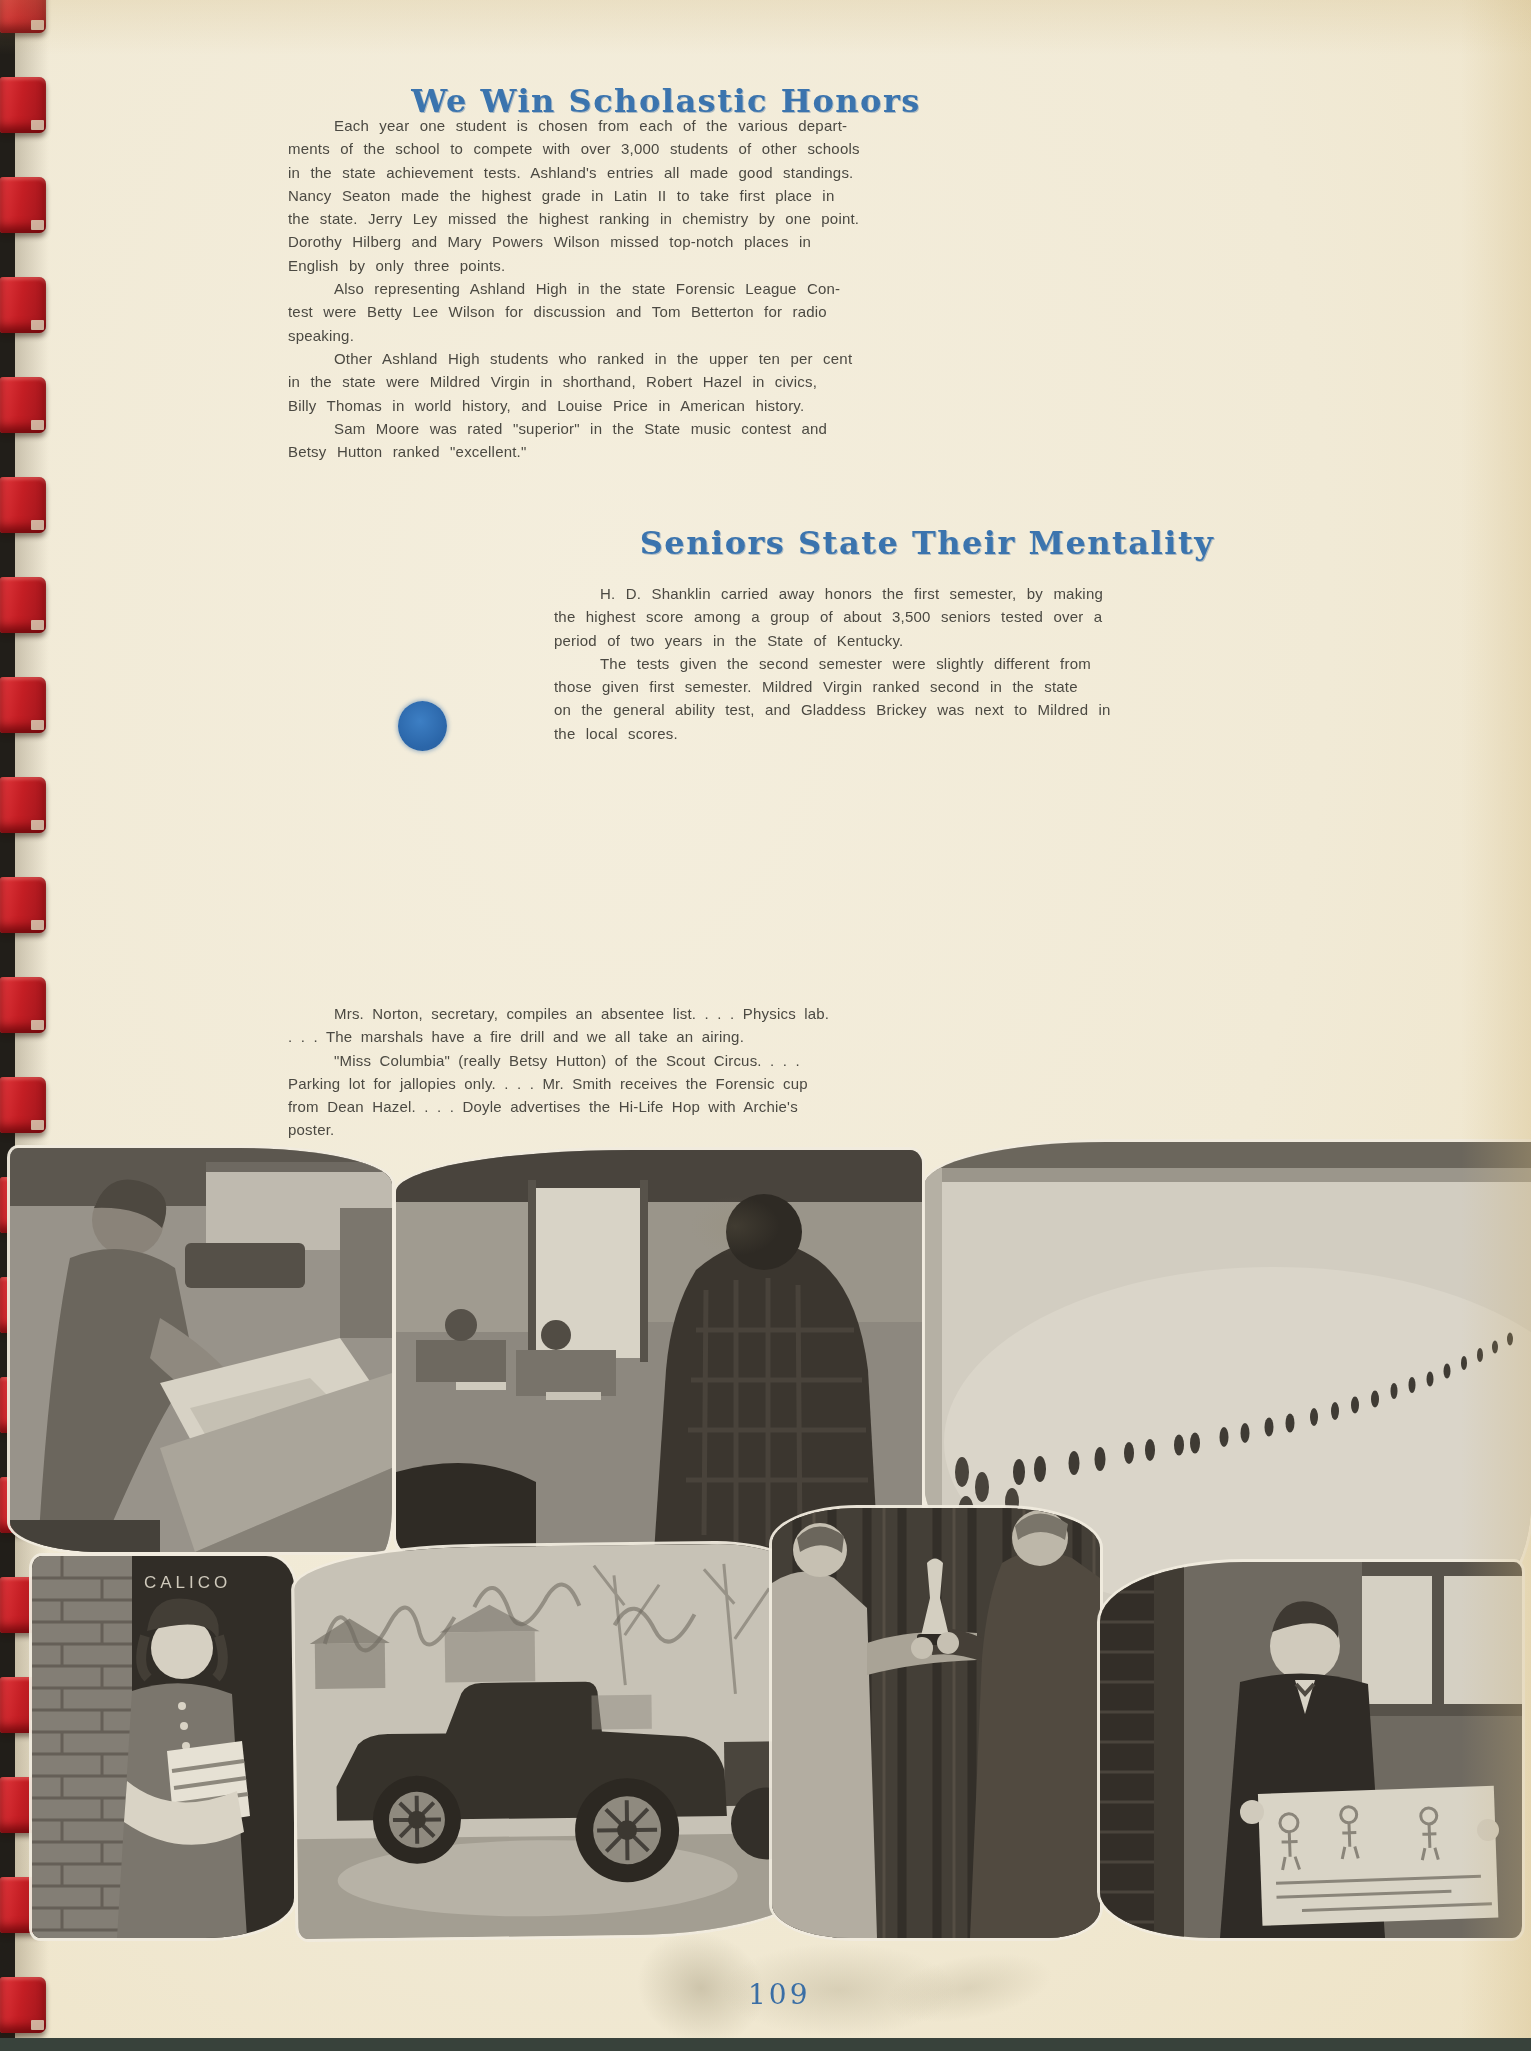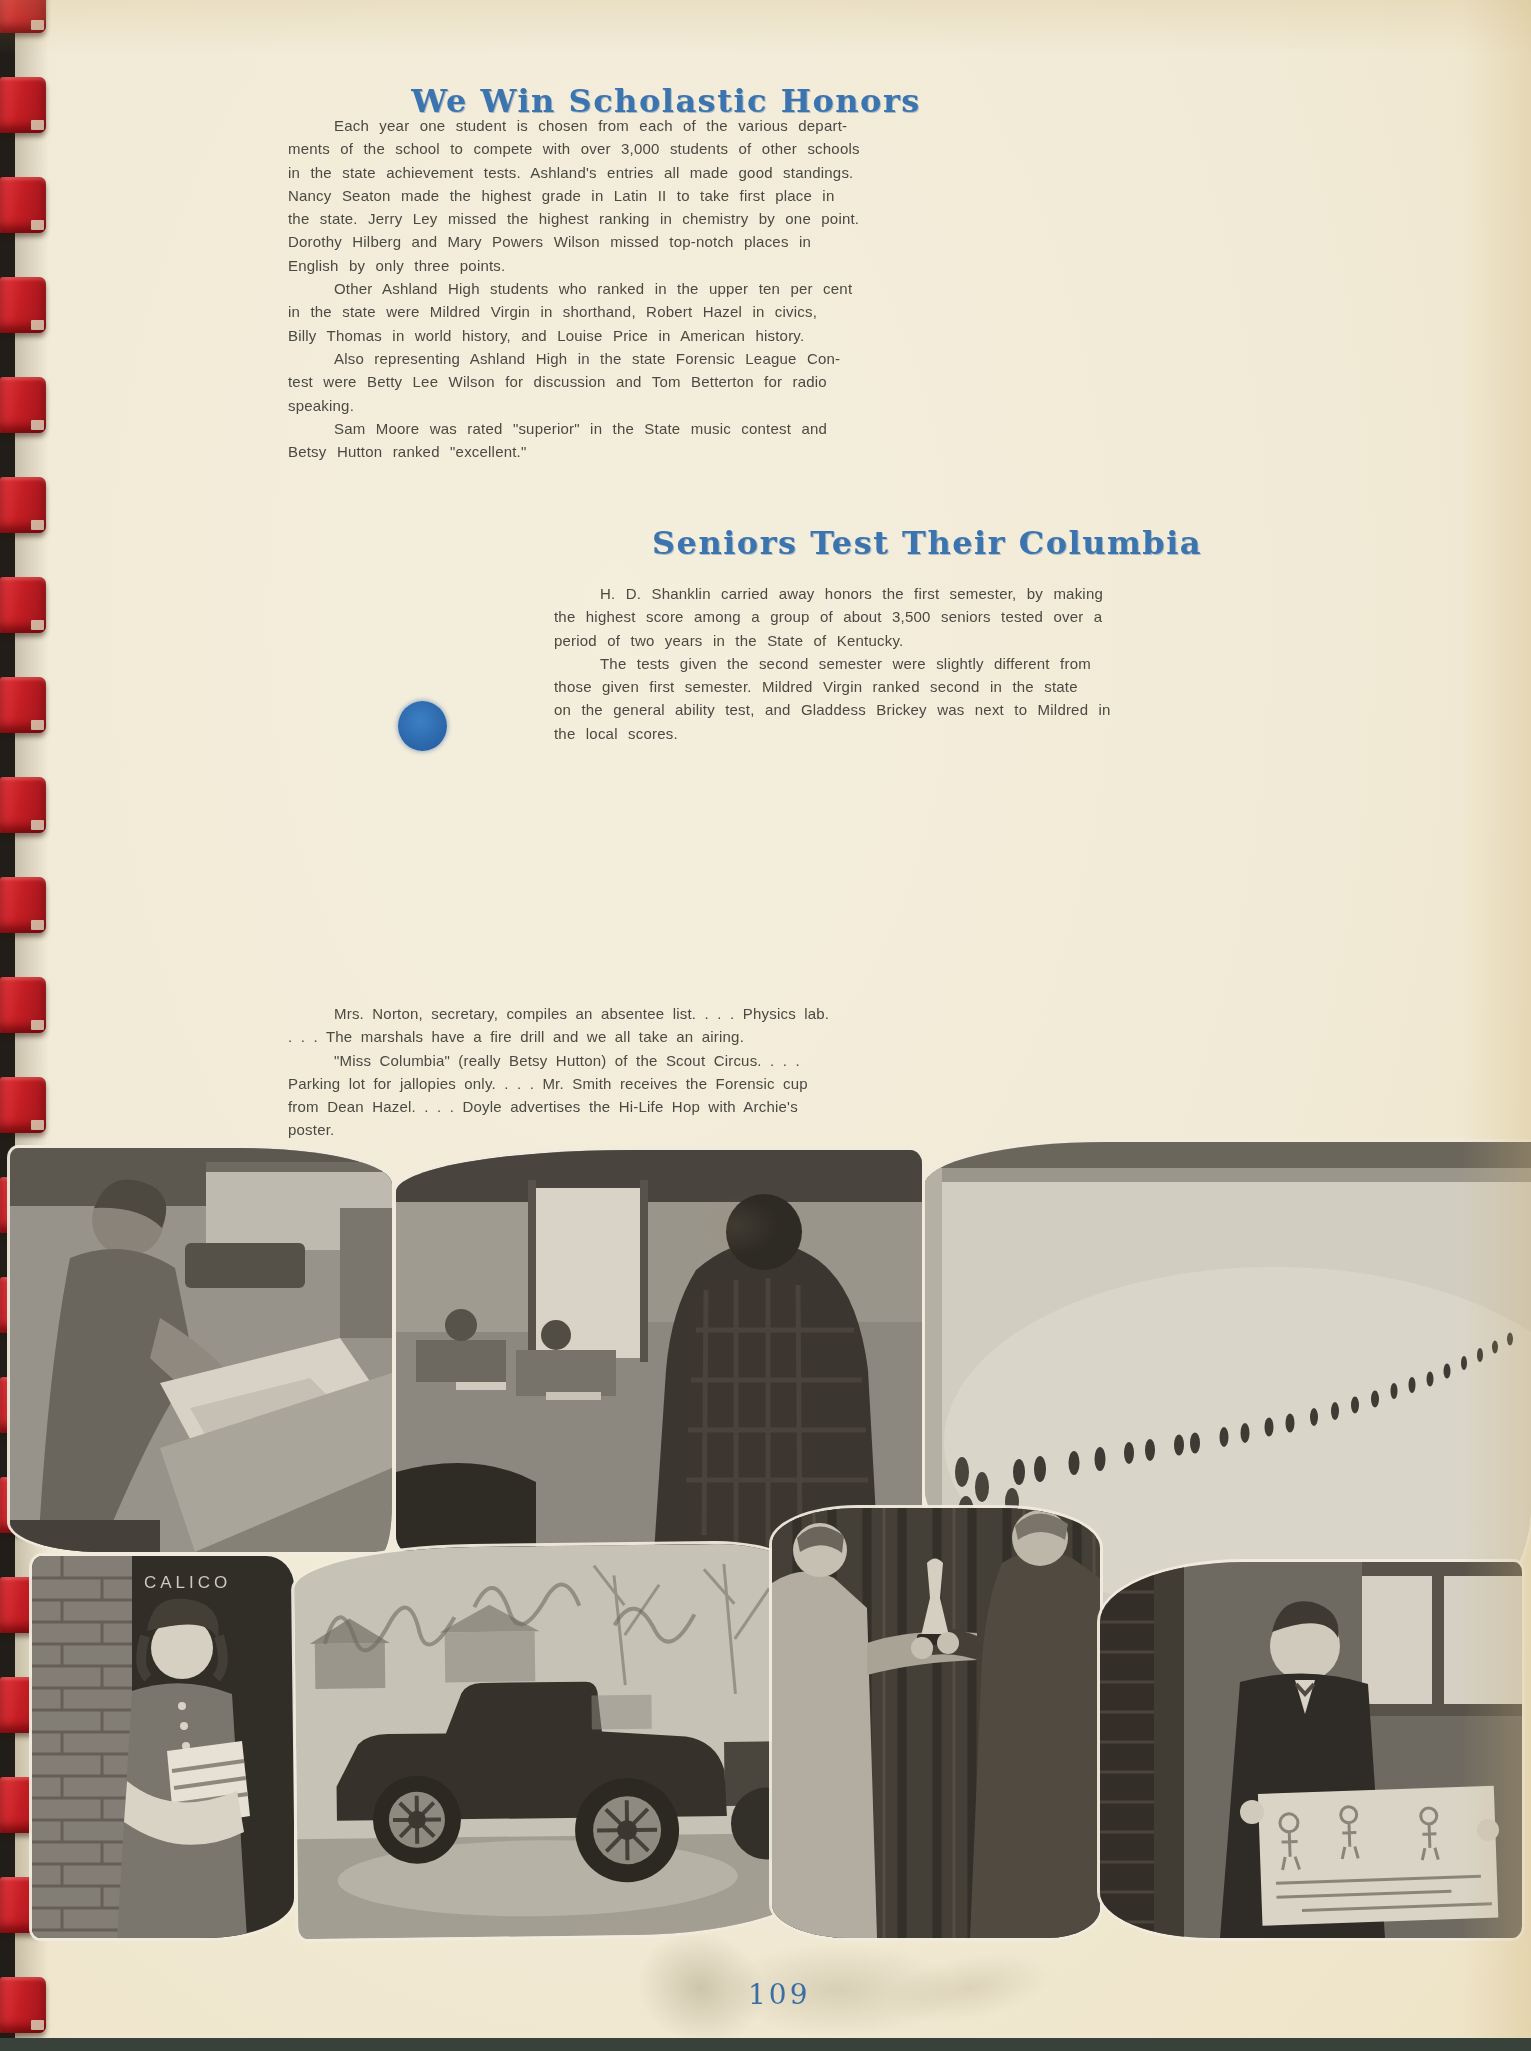--- a/index.html
+++ b/index.html
@@ -125,31 +125,31 @@
   <div class="blue-title" style="left:316px;top:82px;width:700px;">We Win Scholastic Honors</div>
 
   <div class="col" style="left:288px;top:114px;width:740px;">
     <p>Each year one student is chosen from each of the various depart-
 ments of the school to compete with over 3,000 students of other schools
 in the state achievement tests. Ashland's entries all made good standings.
 Nancy Seaton made the highest grade in Latin II to take first place in
 the state. Jerry Ley missed the highest ranking in chemistry by one point.
 Dorothy Hilberg and Mary Powers Wilson missed top-notch places in
 English by only three points.</p>
+    <p>Also representing Ashland High in the state Forensic League Con-
+test were Betty Lee Wilson for discussion and Tom Betterton for radio
+speaking.</p>
     <p>Other Ashland High students who ranked in the upper ten per cent
 in the state were Mildred Virgin in shorthand, Robert Hazel in civics,
 Billy Thomas in world history, and Louise Price in American history.</p>
-    <p>Also representing Ashland High in the state Forensic League Con-
-test were Betty Lee Wilson for discussion and Tom Betterton for radio
-speaking.</p>
     <p>Sam Moore was rated "superior" in the State music contest and
 Betsy Hutton ranked "excellent."</p>
   </div>
 
-  <div class="blue-title" style="left:577px;top:524px;width:700px;">Seniors Test Their Columbia</div>
+  <div class="blue-title" style="left:577px;top:524px;width:700px;">Seniors State Their Mentality</div>
 
   <div class="col" style="left:554px;top:582px;width:736px;">
     <p>H. D. Shanklin carried away honors the first semester, by making
 the highest score among a group of about 3,500 seniors tested over a
 period of two years in the State of Kentucky.</p>
     <p>The tests given the second semester were slightly different from
 those given first semester. Mildred Virgin ranked second in the state
 on the general ability test, and Gladdess Brickey was next to Mildred in
 the local scores.</p>
   </div>

